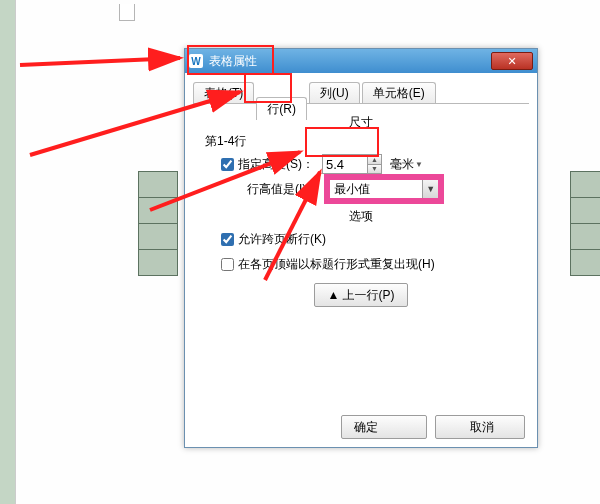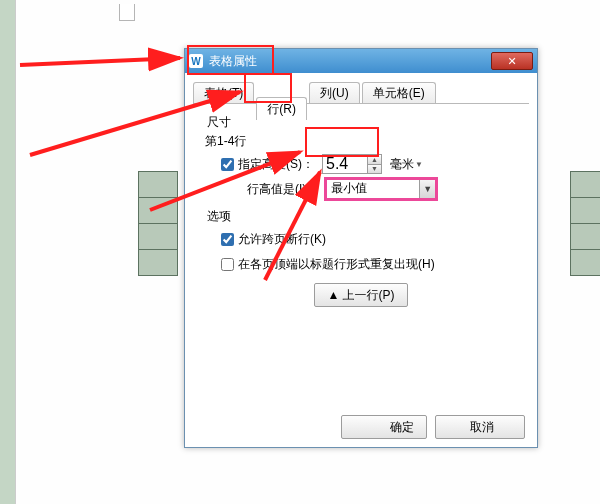--- a/index.html
+++ b/index.html
@@ -17,32 +17,32 @@
   .titlebar{height:24px;background:linear-gradient(#6fb3e4,#3f8ecf);display:flex;align-items:center;padding:0 4px;color:#fff;font-size:12px;}
   .tb-icon{width:14px;height:14px;background:#fff;color:#1976c0;font-weight:bold;font-size:10px;display:flex;align-items:center;justify-content:center;border-radius:2px;margin-right:6px;}
   .tb-title{flex:1;}
   .tb-close{width:40px;height:16px;background:linear-gradient(#e06a5f,#b93224);border:1px solid #7a1c13;border-radius:2px;display:flex;align-items:center;justify-content:center;color:#fff;font-size:11px;cursor:pointer;}
 
   .tabstrip{position:relative;height:24px;margin:6px 8px 0 8px;border-bottom:1px solid #b9b9b9;display:flex;align-items:flex-end;}
   .tab{height:20px;padding:0 10px;border:1px solid #b9b9b9;border-bottom:none;background:linear-gradient(#fdfdfd,#ececec);margin-right:2px;border-radius:3px 3px 0 0;display:flex;align-items:center;cursor:pointer;}
   .tab.active{background:#fff;height:22px;position:relative;top:17px;}
 
   .panel{padding:6px 14px 0 14px;}
-  .grp-title{margin:4px 0 2px 8px;}
+  .grp-title{margin:4px 0 2px 0;text-align:center;}
   .row-line{display:flex;align-items:center;height:22px;margin:3px 0;}
   .cb{width:13px;height:13px;margin-right:4px;accent-color:#2f6fb0;}
   .lbl{white-space:nowrap;}
   .spin{display:flex;align-items:center;border:1px solid #9c9c9c;height:18px;width:58px;background:#fff;}
-  .spin input{border:none;outline:none;width:38px;height:16px;font-size:16px;padding:0 3px;}
+  .spin input{border:none;outline:none;width:38px;height:16px;font-size:13px;padding:0 3px;}
   .spin .btns{width:14px;display:flex;flex-direction:column;}
   .spin .b{height:8px;border-left:1px solid #9c9c9c;background:linear-gradient(#fafafa,#dcdcdc);font-size:7px;line-height:7px;text-align:center;cursor:pointer;color:#555;}
   .spin .b+.b{border-top:1px solid #9c9c9c;}
   .unit{margin-left:8px;display:flex;align-items:center;}
   .tiny-arrow{font-size:8px;margin-left:1px;color:#555;}
-  .select{display:flex;align-items:flex-start;border:3px solid #ec4899;height:18px;width:108px;background:#fff;}
+  .select{display:flex;align-items:center;border:6px solid #ec4899;height:18px;width:108px;background:#fff;}
   .select span{flex:1;padding:0 4px;}
   .select .dd{width:15px;height:18px;border-left:1px solid #9c9c9c;background:linear-gradient(#f4f4f4,#d7d7d7);text-align:center;font-size:9px;line-height:18px;color:#444;cursor:pointer;}
   .btn{height:22px;padding:0 12px;border:1px solid #9c9c9c;background:linear-gradient(#fdfdfd,#e4e4e4);border-radius:2px;cursor:pointer;display:flex;align-items:center;font-size:12px;}
   .btn+.btn{margin-left:8px;}
   .nav-btns{display:flex;justify-content:center;margin-top:8px;}
   .footer{position:absolute;bottom:8px;right:12px;display:flex;}
 
   
   .hl{position:absolute;border:2px solid #ff1e1e;pointer-events:none;}
 
@@ -135,21 +135,21 @@
       </div>
 
       <div class="nav-btns">
         <div class="btn">
             <span>▲ 上一行(P)</span>
           </div>
       </div>
     </div>
 
     <div class="footer">
-      <div class="btn" style="width:60px;justify-content:flex-end;">
+      <div class="btn" style="width:60px;justify-content:flex-start;">
           <span>确定</span>
         </div>
       <div class="btn" style="width:60px;justify-content:center;padding-left:16px;">
           <span>取消</span>
         </div>
     </div>
   </div>
 
   <div class="hl" style="left:187px;top:45px;width:83px;height:26px;"></div>
   <div class="hl" style="left:244px;top:73px;width:44px;height:26px;"></div>

